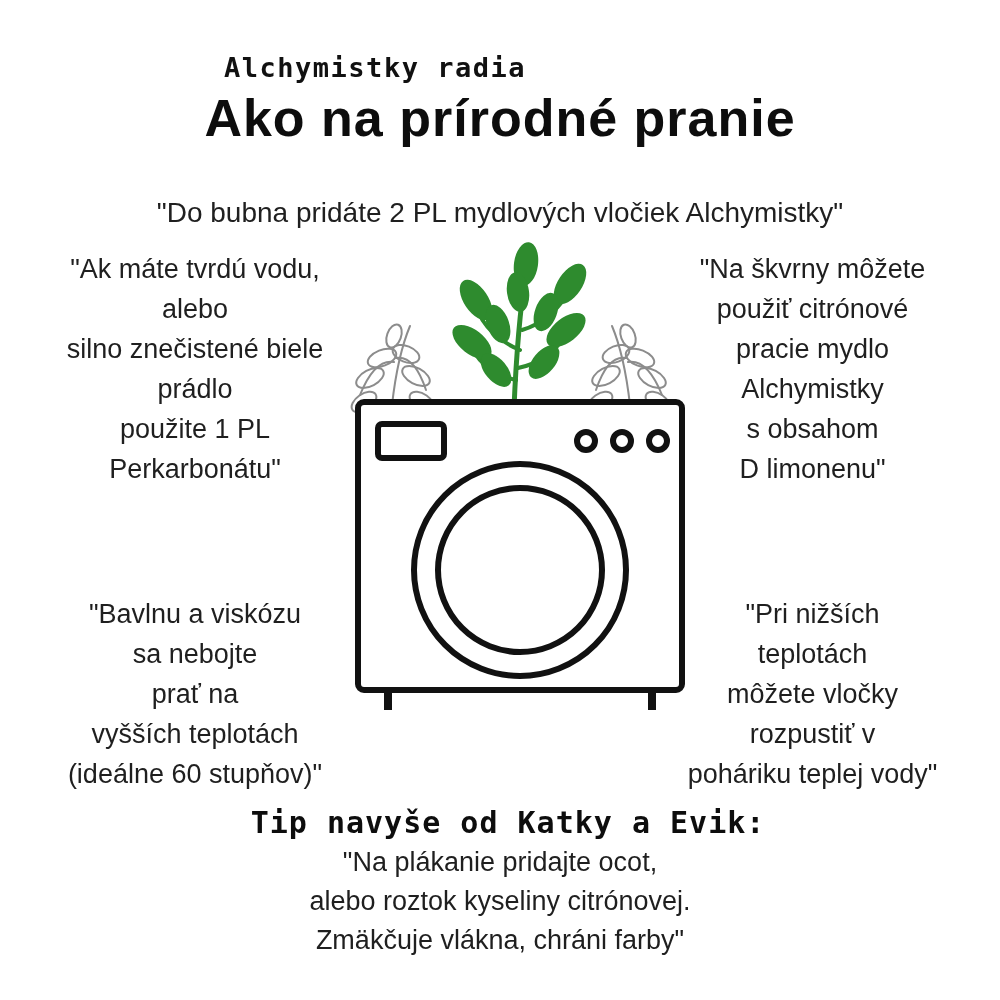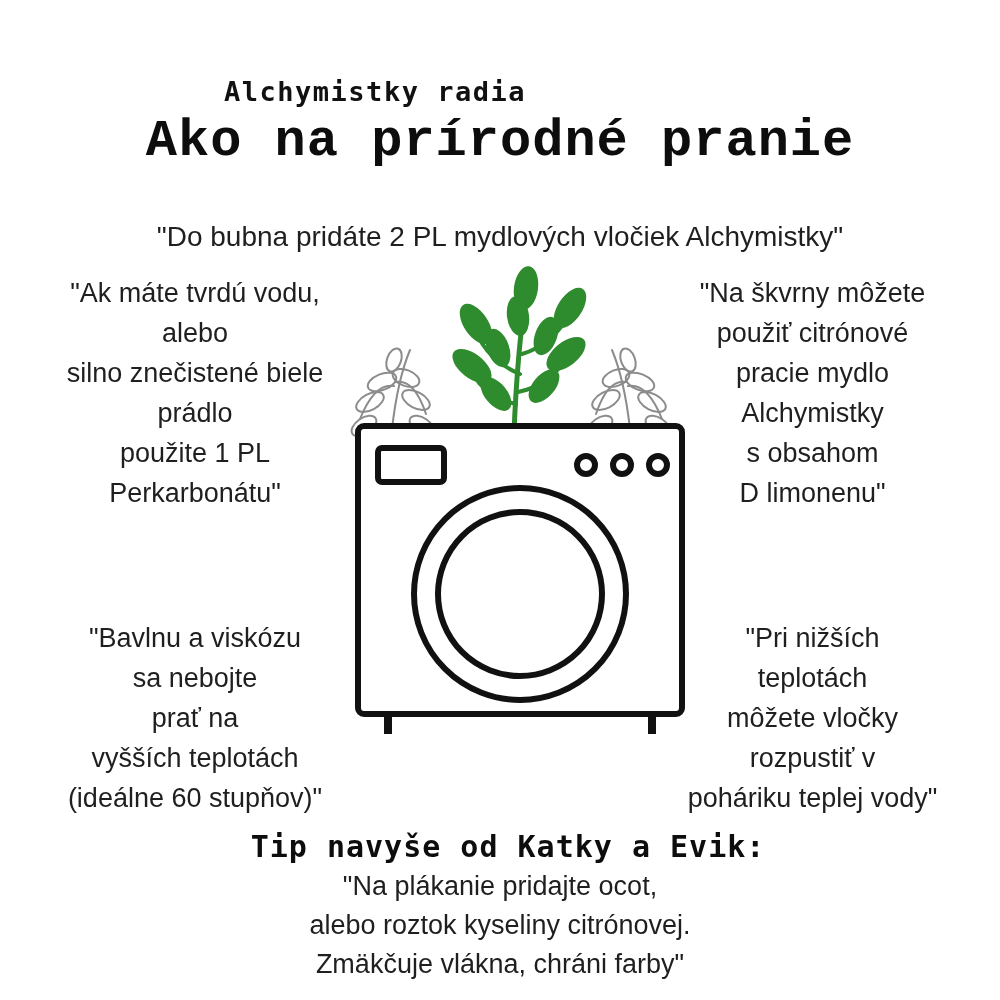--- a/index.html
+++ b/index.html
@@ -12,21 +12,20 @@
     height: 1000px;
     position: relative;
     overflow: hidden;
     font-family: "DejaVu Sans", sans-serif;
     color: #1a1a1a;
   }
 
   .poster {
     position: absolute;
     inset: 0;
-    margin-top: 24px;
   }
 
   
   .kicker {
     position: absolute;
     left: 0;
     top: 52px;
     width: 1000px;
     text-align: center;
     font-family: "DejaVu Sans Mono", monospace;
@@ -36,21 +35,21 @@
     color: #111;
     padding-right: 250px;
     box-sizing: border-box;
   }
   .headline {
     position: absolute;
     left: 0;
     top: 88px;
     width: 1000px;
     text-align: center;
-    font-family: Liberation Mono, monospace;
+    font-family: Liberation Sans, sans-serif;
     font-weight: bold;
     font-size: 52px;
     letter-spacing: 1px;
     color: #0d0d0d;
     white-space: nowrap;
   }
 
   
   .quote {
     position: absolute;

